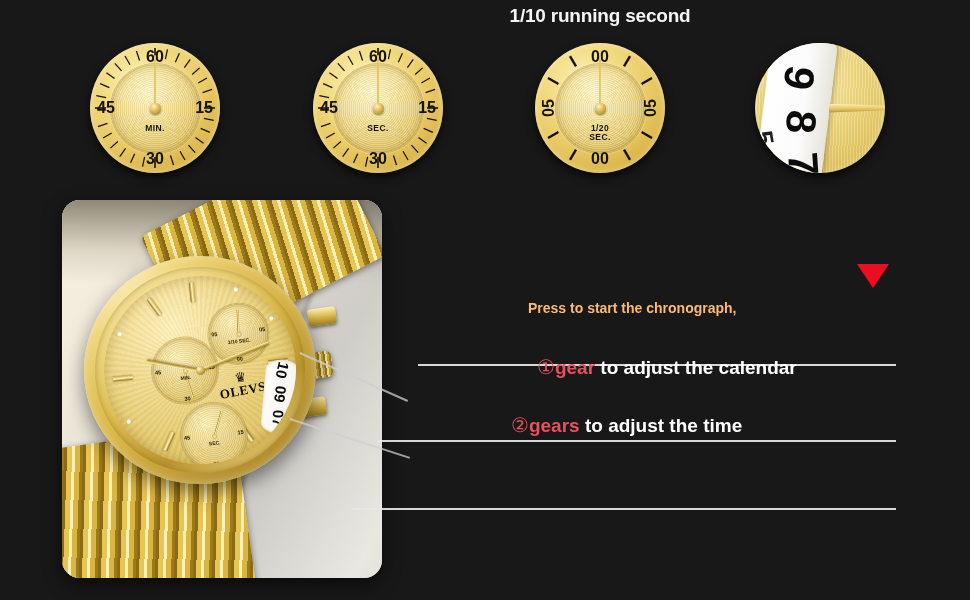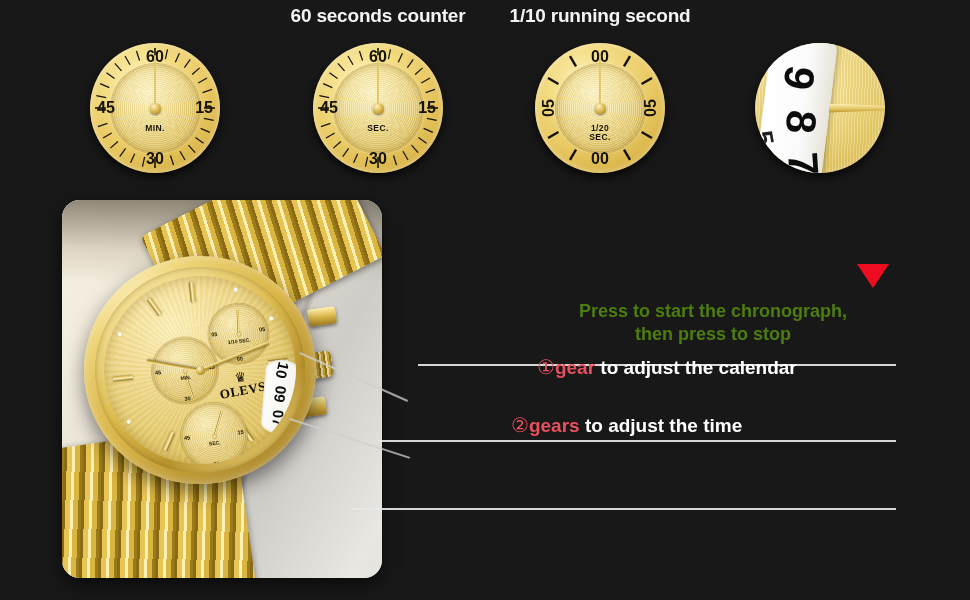--- a/index.html
+++ b/index.html
@@ -262,35 +262,34 @@
   .side-title{
     position:absolute;color:#ffffff;font-size:37px;font-weight:bold;
     letter-spacing:-.5px;white-space:nowrap;
   }
   .tri{
     position:absolute;width:0;height:0;
     border-left:16px solid transparent;border-right:16px solid transparent;
     border-top:24px solid #ee0d20;
   }
   .note{
-    position:absolute;color:#4d7c0f;font-size:18px;font-weight:bold;
-    text-align:center;line-height:1.25;white-space:nowrap;
+    position:absolute;color:#fdba74;font-size:14px;font-weight:bold;
+    line-height:1.25;white-space:nowrap;
   }
   .gear-line{
     position:absolute;color:#ffffff;font-size:19px;font-weight:bold;white-space:nowrap;
   }
   .gear-line .circnum{color:#e8505f;font-weight:normal;font-size:20px;}
   .gear-line .rword{color:#e8505f;}
 </style>
 </head>
 <body style="background: rgb(24, 24, 24);">
 
 <div class="stage">
 
-  <div class="dial-caption" style="left:378px;">60 seconds counter</div>
   <div class="dial-caption" style="left:600px;">1/10 running second</div>
 
   <div class="dial" style="left:155px;top:43px;">
     <div class="ring"></div>
     <svg viewBox="0 0 130 130">
       <g stroke="#14110a" stroke-width="1.6">
         <line x1="65" y1="5" x2="65" y2="16"></line>
           <line x1="65" y1="114" x2="65" y2="125"></line>
         <line x1="5" y1="65" x2="16" y2="65"></line>
           <line x1="114" y1="65" x2="125" y2="65"></line>
@@ -493,21 +492,20 @@
 
   <div class="leader diag" style="left:290px;top:418px;width:126px;transform:rotate(18deg);"></div>
   <div class="leader" style="left:378px;top:440px;width:518px;"></div>
 
   <div class="leader" style="left:352px;top:508px;width:544px;"></div>
 
   <div class="tri" style="left:857px;top:264px;"></div>
 
   <div class="note" style="left:528px;top:300px;width:370px;">
     <span>Press to start the chronograph,</span><br>
-    <span>then press to stop</span>
   </div>
 
   <div class="gear-line" style="left:537px;top:355px;">
     <span class="circnum">①</span><span class="rword">gear</span><span> to adjust the calendar</span>
   </div>
 
   <div class="gear-line" style="left:511px;top:413px;">
     <span class="circnum">②</span><span class="rword">gears</span><span> to adjust the time</span>
   </div>
 

